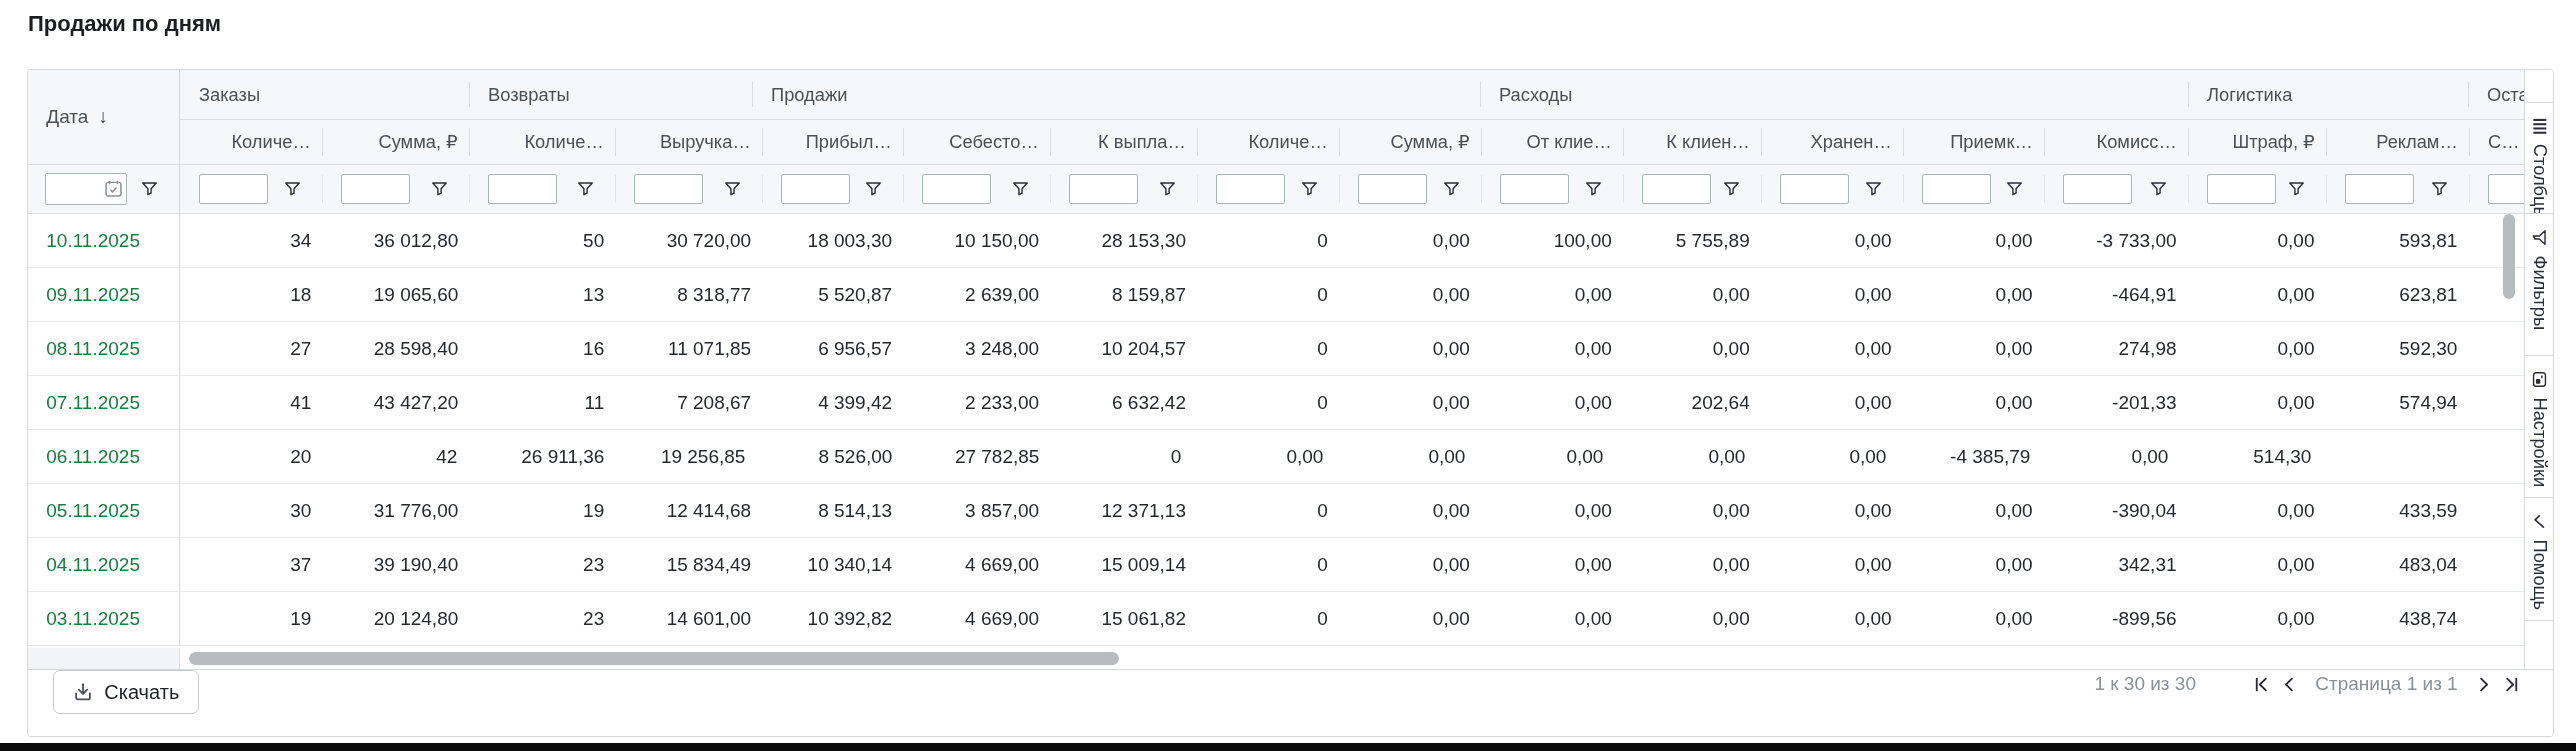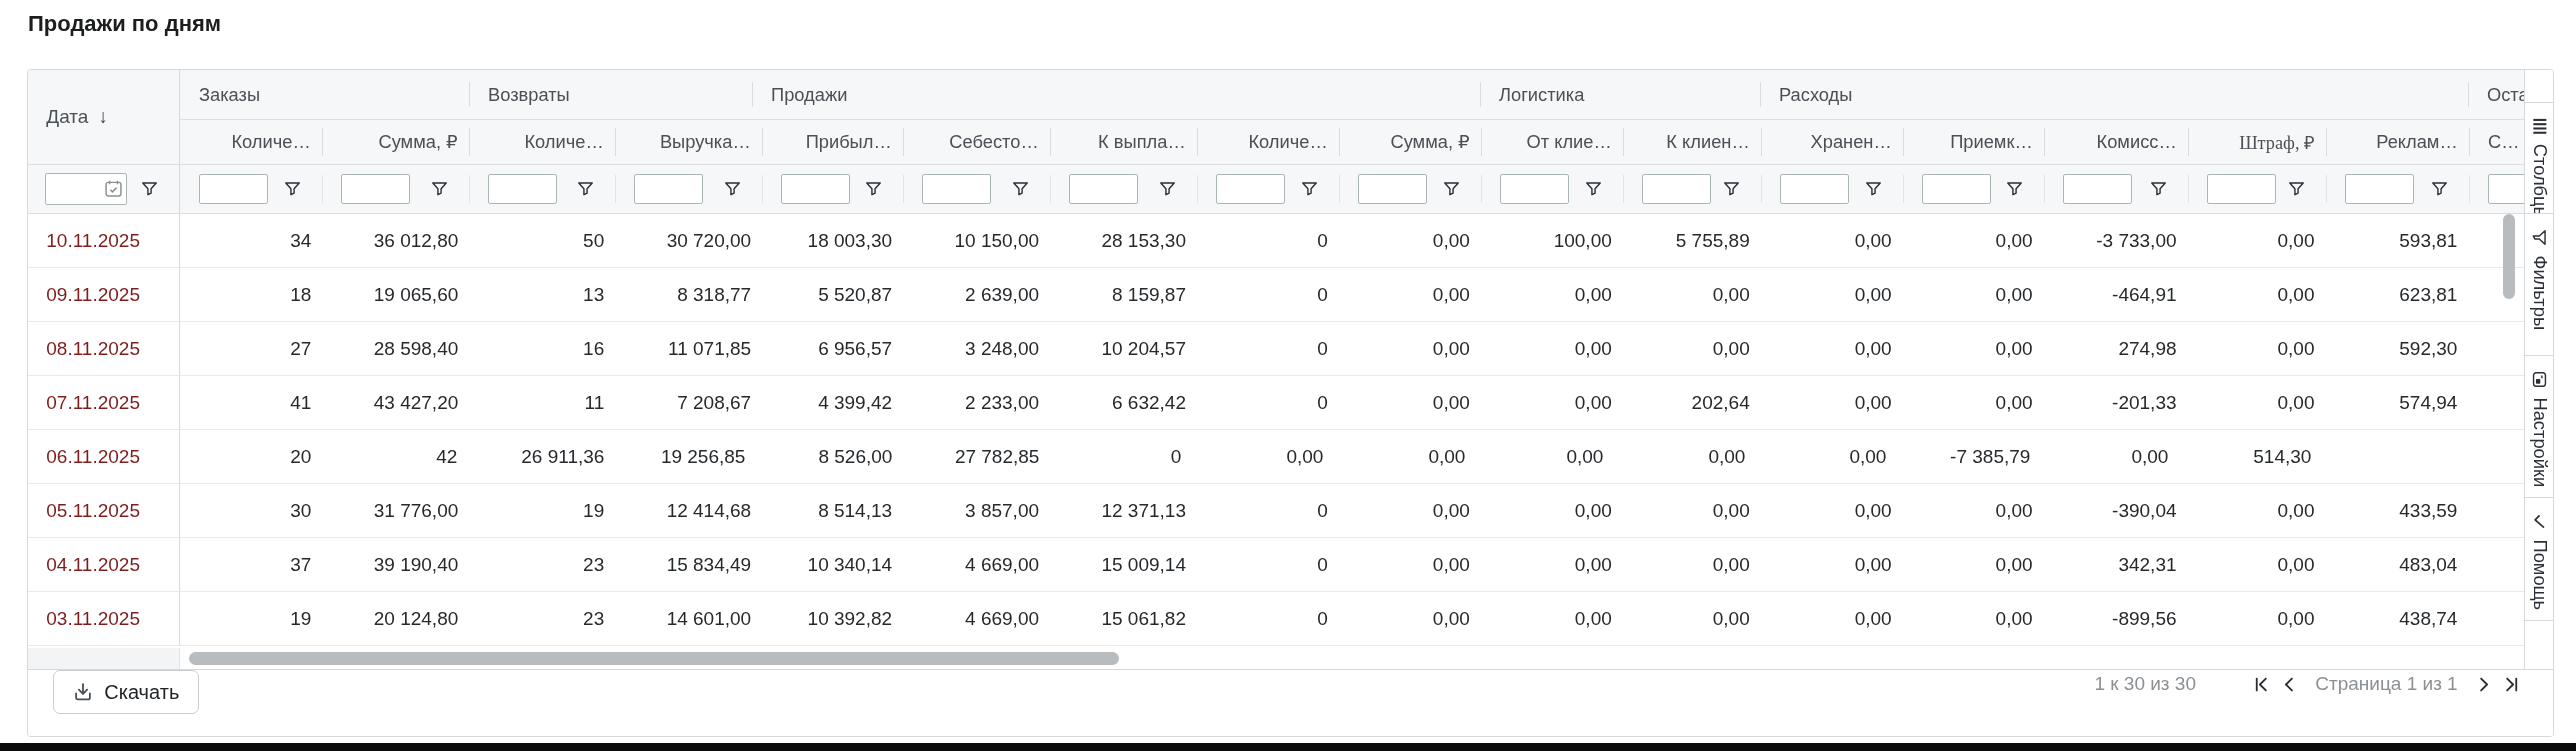--- a/index.html
+++ b/index.html
@@ -41,21 +41,21 @@
   .funnel{margin-left:auto;margin-right:20px;flex:0 0 auto;}
 
   .date-filter{position:absolute;left:0;top:94px;width:152px;height:49px;box-sizing:border-box;
                border-right:0.7px solid #d5d9db;display:flex;align-items:center;}
   .date-input-wrap{position:relative;width:82px;height:32px;margin-left:17px;}
   .date-input{width:100%;height:100%;border:0.7px solid #a9b6b2;border-radius:2.1px;background:#fff;box-sizing:border-box;}
   .cal-icon{position:absolute;right:3.5px;top:5px;}
 
   .row{display:flex;height:54px;border-bottom:0.7px solid #e7e9ea;box-sizing:border-box;background:#fff;}
   .dcell{width:152px;flex:0 0 152px;display:flex;align-items:center;padding-left:18.3px;box-sizing:border-box;
-         border-right:0.7px solid #d5d9db;font-size:19px;color:#7f1d1d;}
+         border-right:0.7px solid #d5d9db;font-size:19px;color:#15803d;}
   .vcell{display:flex;align-items:center;justify-content:flex-end;padding-right:10.6px;box-sizing:border-box;
          font-size:19px;color:#26292c;white-space:nowrap;overflow:hidden;}
 
   
   .hscroll{position:absolute;left:0;top:578px;width:2496px;height:21px;background:#fff;}
   .hcorner{position:absolute;left:0;top:0;width:152px;height:21px;background:#f3f4f5;border-right:0.7px solid #e0e3e5;box-sizing:border-box;}
   .hthumb{position:absolute;left:161px;top:3.5px;width:930px;height:13.4px;border-radius:7px;background:#b9bcbe;}
   .vthumb{position:absolute;left:2475px;top:144px;width:12px;height:85px;border-radius:6.3px;background:#b9bcbe;}
 
   
@@ -98,25 +98,25 @@
         <div class="grow" id="grow">
             <div class="gcell" style="width: 289px;">
               <span>Заказы</span>
             </div>
             <div class="gcell" style="width: 283px;">
               <span>Возвраты</span>
             </div>
             <div class="gcell" style="width: 728px;">
               <span>Продажи</span>
             </div>
+            <div class="gcell" style="width: 708px;">
+              <span>Расходы</span>
+            </div>
             <div class="gcell" style="width: 280px;">
               <span>Логистика</span>
-            </div>
-            <div class="gcell" style="width: 708px;">
-              <span>Расходы</span>
             </div>
             <div class="gcell" style="width: 141px;">
               <span>Оста</span>
             </div>
           </div>
         <div class="crow" id="crow">
             <div class="ccell" style="width: 142px;">
               <span>Количе…</span>
             </div>
             <div class="ccell" style="width: 147px;">
@@ -151,21 +151,21 @@
             </div>
             <div class="ccell" style="width: 142px;">
               <span>Хранен…</span>
             </div>
             <div class="ccell" style="width: 141px;">
               <span>Приемк…</span>
             </div>
             <div class="ccell" style="width: 144px;">
               <span>Комисс…</span>
             </div>
-            <div class="ccell" style="width: 138px; font-family: Liberation Serif, serif;">
+            <div class="ccell" style="width: 138px;">
               <span>Штраф, ₽</span>
             </div>
             <div class="ccell" style="width: 143px;">
               <span>Реклам…</span>
             </div>
             <div class="ccell left" style="width: 141px;">
               <span>С…</span>
             </div>
           </div>
         <div class="hline-groups"></div>
@@ -410,21 +410,21 @@
             <div class="vcell" style="width: 147px;">26 911,36</div>
             <div class="vcell" style="width: 141px;">19 256,85</div>
             <div class="vcell" style="width: 147px;">8 526,00</div>
             <div class="vcell" style="width: 147px;">27 782,85</div>
             <div class="vcell" style="width: 142px;">0</div>
             <div class="vcell" style="width: 142px;">0,00</div>
             <div class="vcell" style="width: 142px;">0,00</div>
             <div class="vcell" style="width: 138px;">0,00</div>
             <div class="vcell" style="width: 142px;">0,00</div>
             <div class="vcell" style="width: 141px;">0,00</div>
-            <div class="vcell" style="width: 144px;">-7 385,79</div>
+            <div class="vcell" style="width: 144px;">-4 385,79</div>
             <div class="vcell" style="width: 138px;">0,00</div>
             <div class="vcell" style="width: 143px;">514,30</div>
             <div class="vcell" style="width: 141px;"></div>
           </div>
           <div class="row">
             <div class="dcell">05.11.2025</div>
             <div class="vcell" style="width: 142px;">30</div>
             <div class="vcell" style="width: 147px;">31 776,00</div>
             <div class="vcell" style="width: 146px;">19</div>
             <div class="vcell" style="width: 147px;">12 414,68</div>

